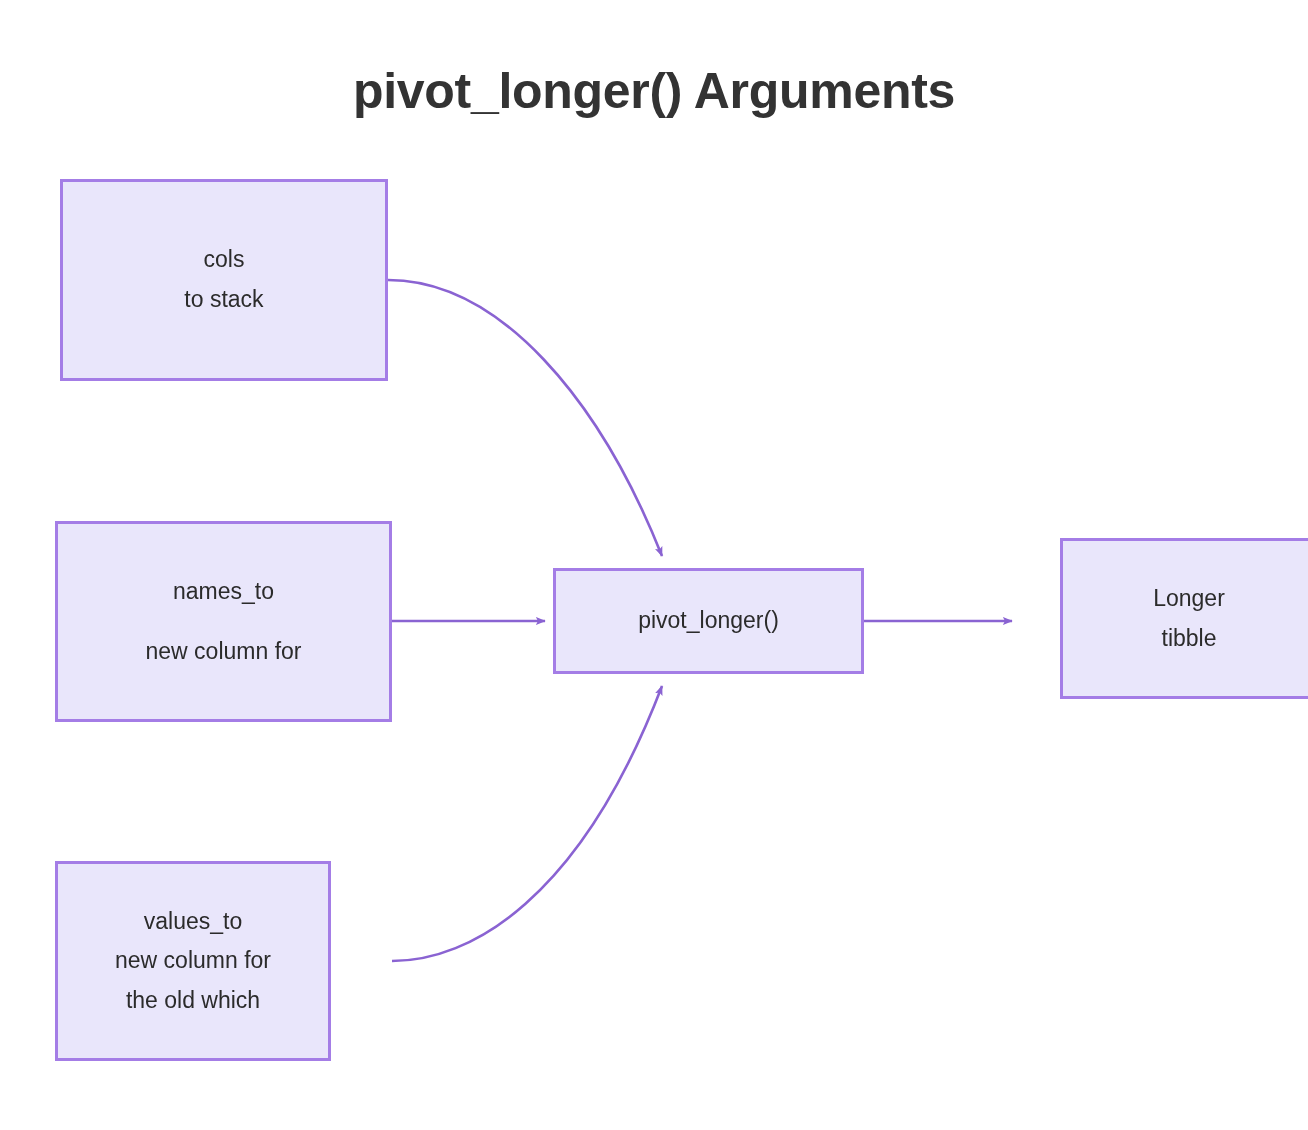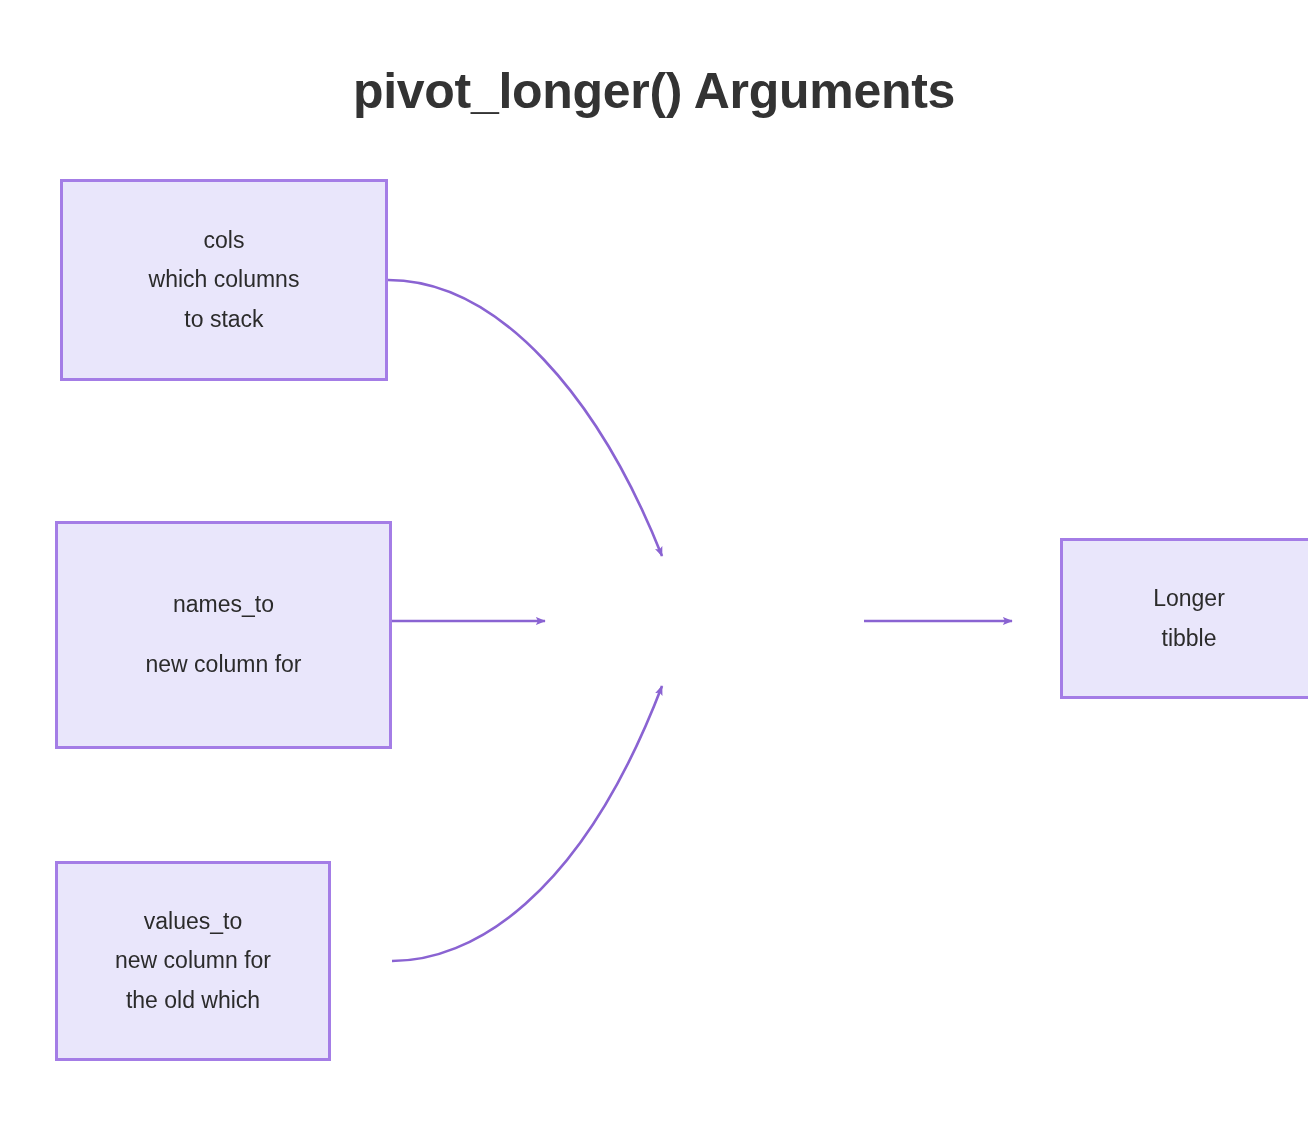--- a/index.html
+++ b/index.html
@@ -38,21 +38,21 @@
     align-items: center;
     justify-content: center;
     color: #2b2b2b;
     font-size: 23px;
     line-height: 1.72;
     text-align: center;
     white-space: pre;
   }
   .node .line { display: block; }
   #node-cols       { left: 60px;   top: 179px; width: 328px; height: 202px; }
-  #node-names-to   { left: 55px;   top: 521px; width: 337px; height: 228px; gap: 20px; }
+  #node-names-to   { left: 55px;   top: 521px; width: 337px; height: 201px; gap: 20px; }
   #node-values-to  { left: 55px;   top: 861px; width: 276px; height: 200px; }
   #node-pivot      { left: 553px;  top: 568px; width: 311px; height: 106px; }
   #node-output     { left: 1060px; top: 538px; width: 258px; height: 161px; }
   #edges {
     position: absolute;
     left: 0; top: 0;
     width: 1308px;
     height: 1130px;
     pointer-events: none;
   }
@@ -75,34 +75,36 @@
 
     <path d="M 392,621 L 545,621" fill="none" stroke="#8a63d2" stroke-width="2.6" marker-end="url(#arrowhead)"></path>
 
     <path d="M 392,961 C 470,961 580,900 662,686" fill="none" stroke="#8a63d2" stroke-width="2.6" marker-end="url(#arrowhead)"></path>
 
     <path d="M 864,621 L 1012,621" fill="none" stroke="#8a63d2" stroke-width="2.6" marker-end="url(#arrowhead)"></path>
   </svg>
 
   <div class="node" id="node-cols">
     <span class="line">cols</span>
-    <span class="line">which columns</span>
     <span class="line">to stack</span>
   </div>
 
   <div class="node" id="node-names-to">
     <span class="line">names_to</span>
     <span class="line">new column for</span>
   </div>
 
   <div class="node" id="node-values-to">
     <span class="line">values_to</span>
     <span class="line">new column for</span>
     <span class="line">the old which</span>
   </div>
 
+  <div class="node" id="node-pivot">
+    <span class="line">pivot_longer()</span>
+  </div>
 
   <div class="node" id="node-output">
     <span class="line">Longer</span>
     <span class="line">tibble</span>
   </div>
 
 </div>
 
 </body></html>

